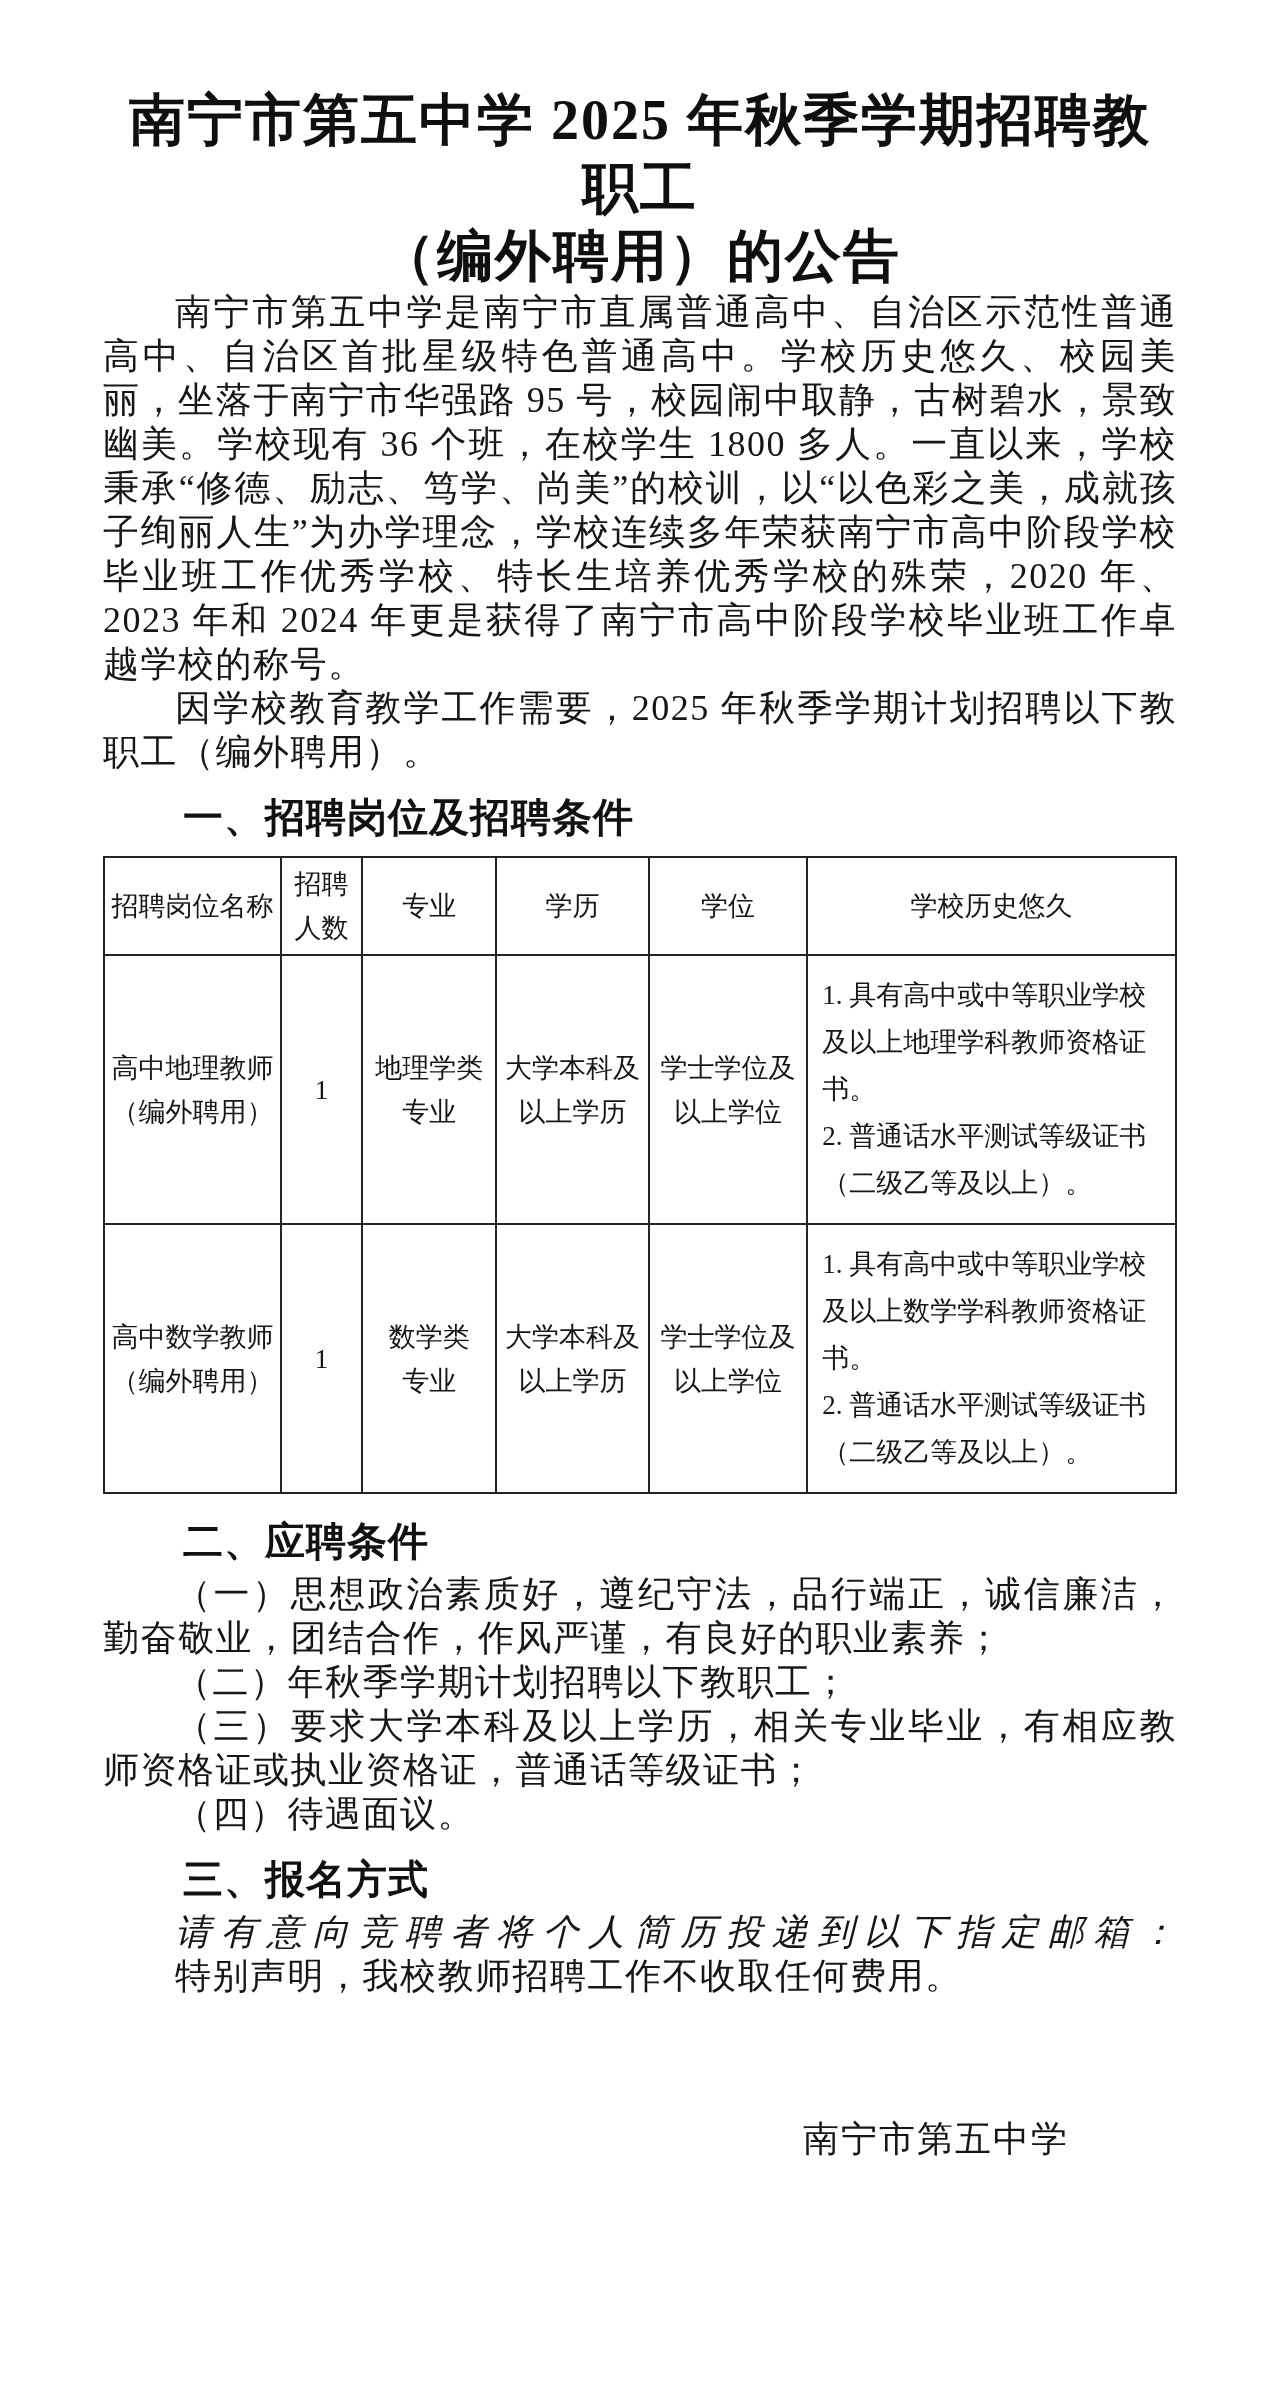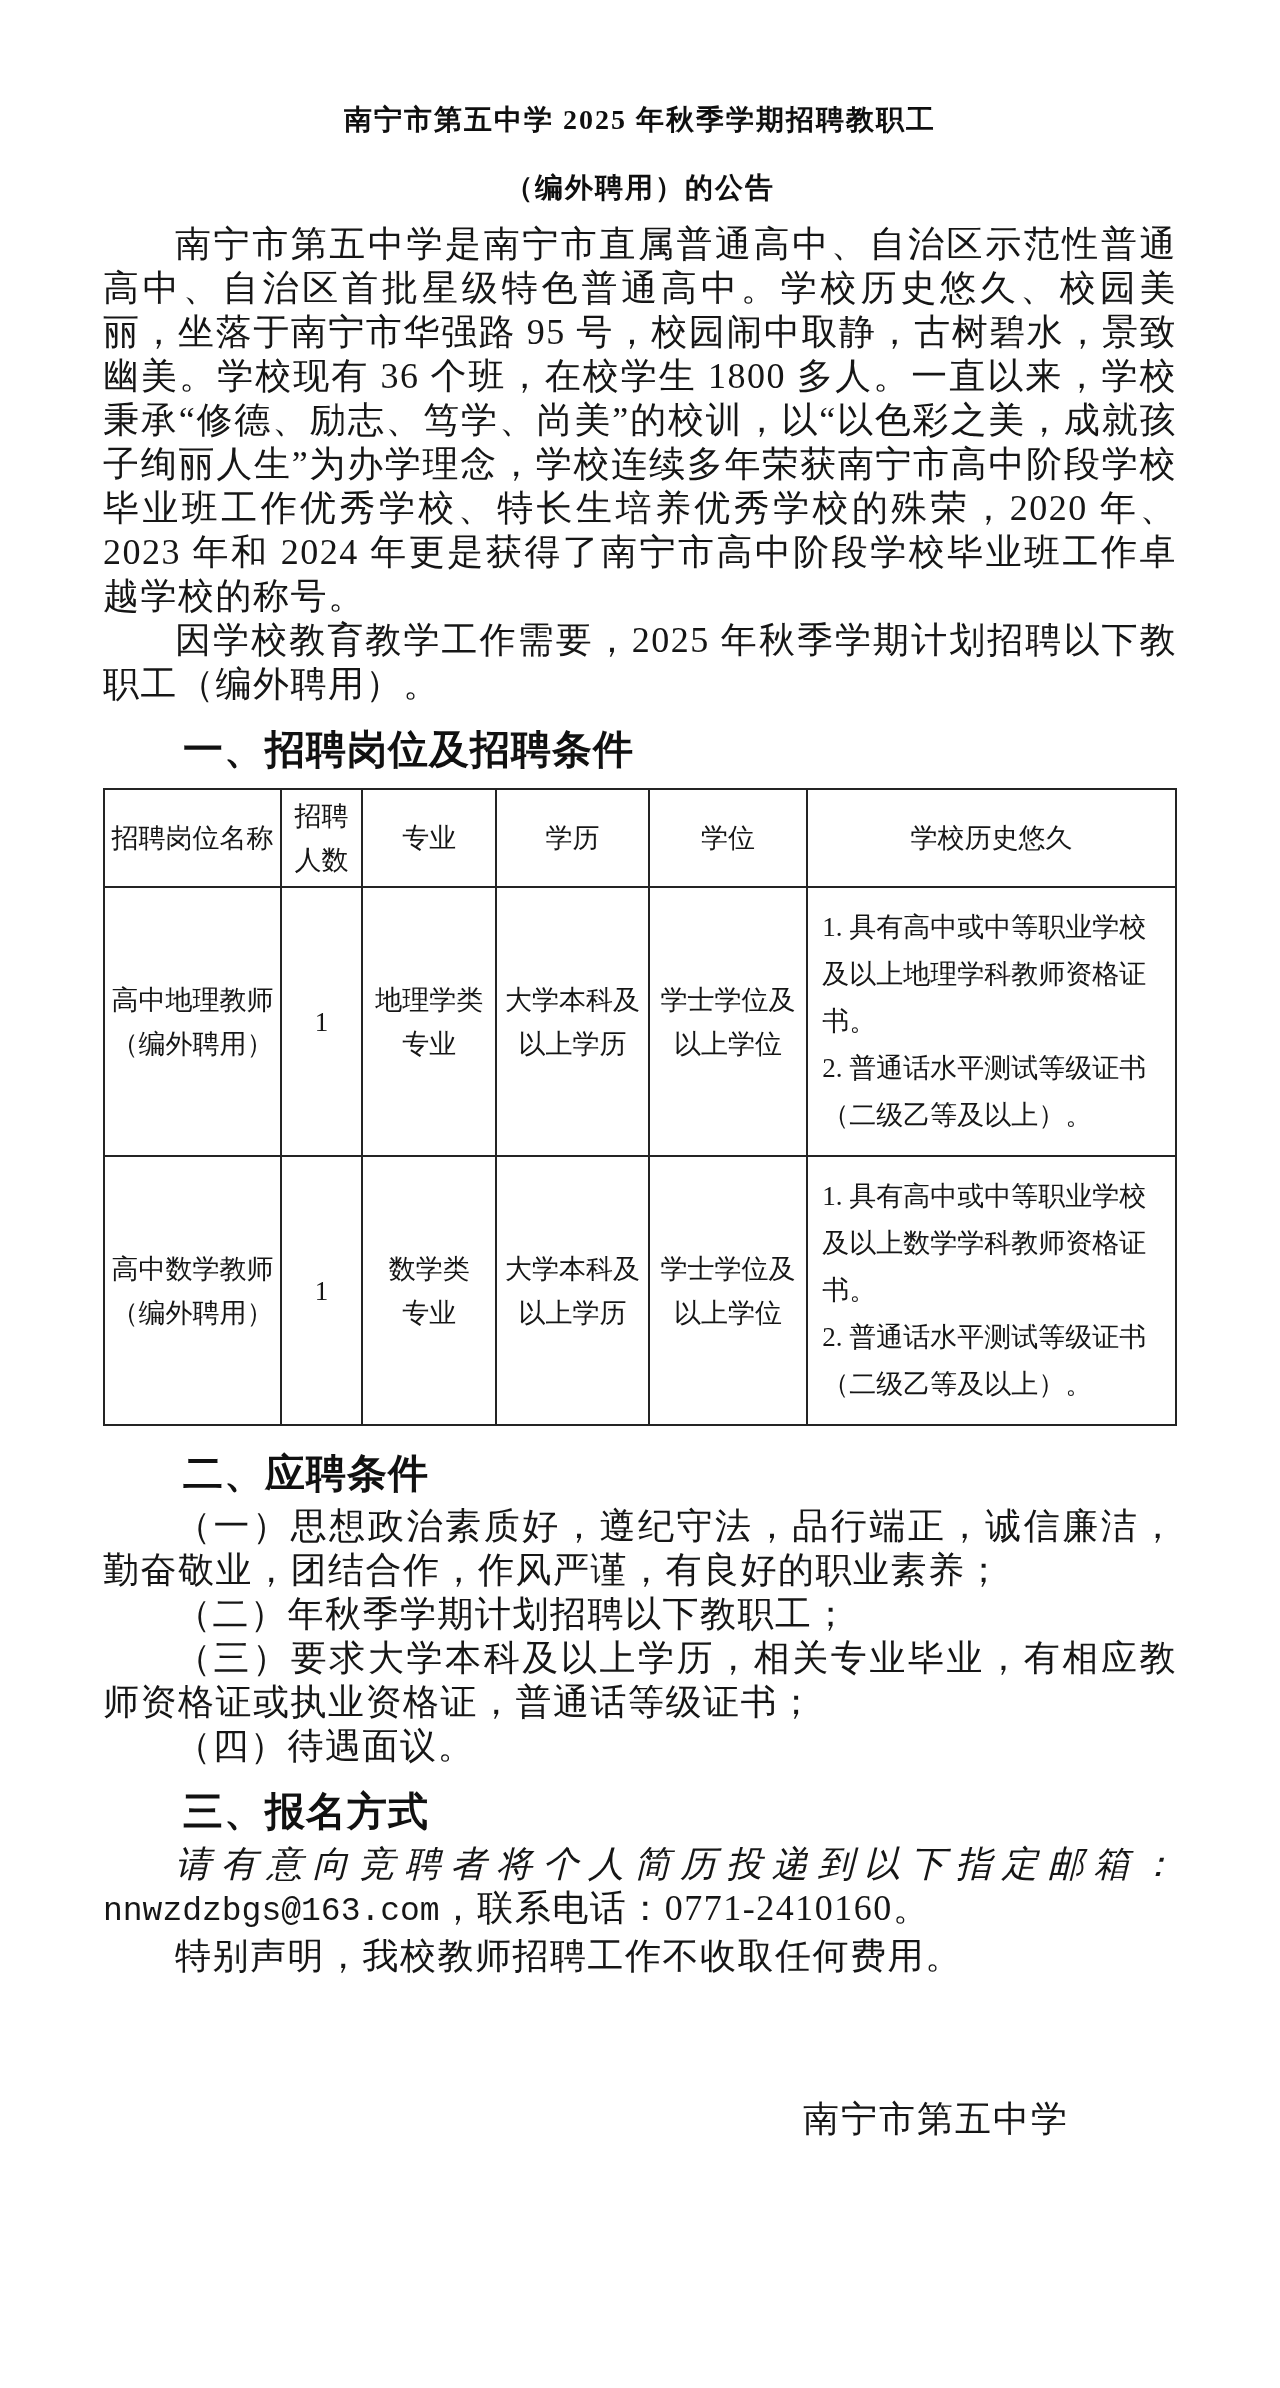--- a/index.html
+++ b/index.html
@@ -11,21 +11,21 @@
     font-family:"Liberation Serif","DejaVu Serif",serif;
     color:#161616;
     box-sizing:border-box;
   }
   .inner { margin:0 103px; width:1074px; }
 
   .doc-title {
     margin:86px 0 0 0;
     text-align:center;
     font-weight:bold;
-    font-size:28px;
+    font-size:56px;
     line-height:68px;
     letter-spacing:2px;
     color:#0f0f0f;
   }
 
   p.body {
     margin:0;
     font-size:36px;
     line-height:44px;
     letter-spacing:1.5px;
@@ -156,19 +156,18 @@
     <div class="sec-heading" style="margin-top:16px;">二、应聘条件</div>
 
     <p class="body indent">（一）思想政治素质好，遵纪守法，品行端正，诚信廉洁，勤奋敬业，团结合作，作风严谨，有良好的职业素养；</p>
     <p class="body indent">（二）年秋季学期计划招聘以下教职工；</p>
     <p class="body indent">（三）要求大学本科及以上学历，相关专业毕业，有相应教师资格证或执业资格证，普通话等级证书；</p>
     <p class="body indent">（四）待遇面议。</p>
 
     <div class="sec-heading">三、报名方式</div>
 
     <p class="body indent stretch">请有意向竞聘者将个人简历投递到以下指定邮箱：</p>
-    <p class="body"><span class="email">nnwzdzbgs@163.com</span><span>，联系电话：0771-2410160。</span></p>
     <p class="body indent">特别声明，我校教师招聘工作不收取任何费用。</p>
 
     <div class="sign">南宁市第五中学</div>
 
   </div>
 </div>
 
 </body></html>

